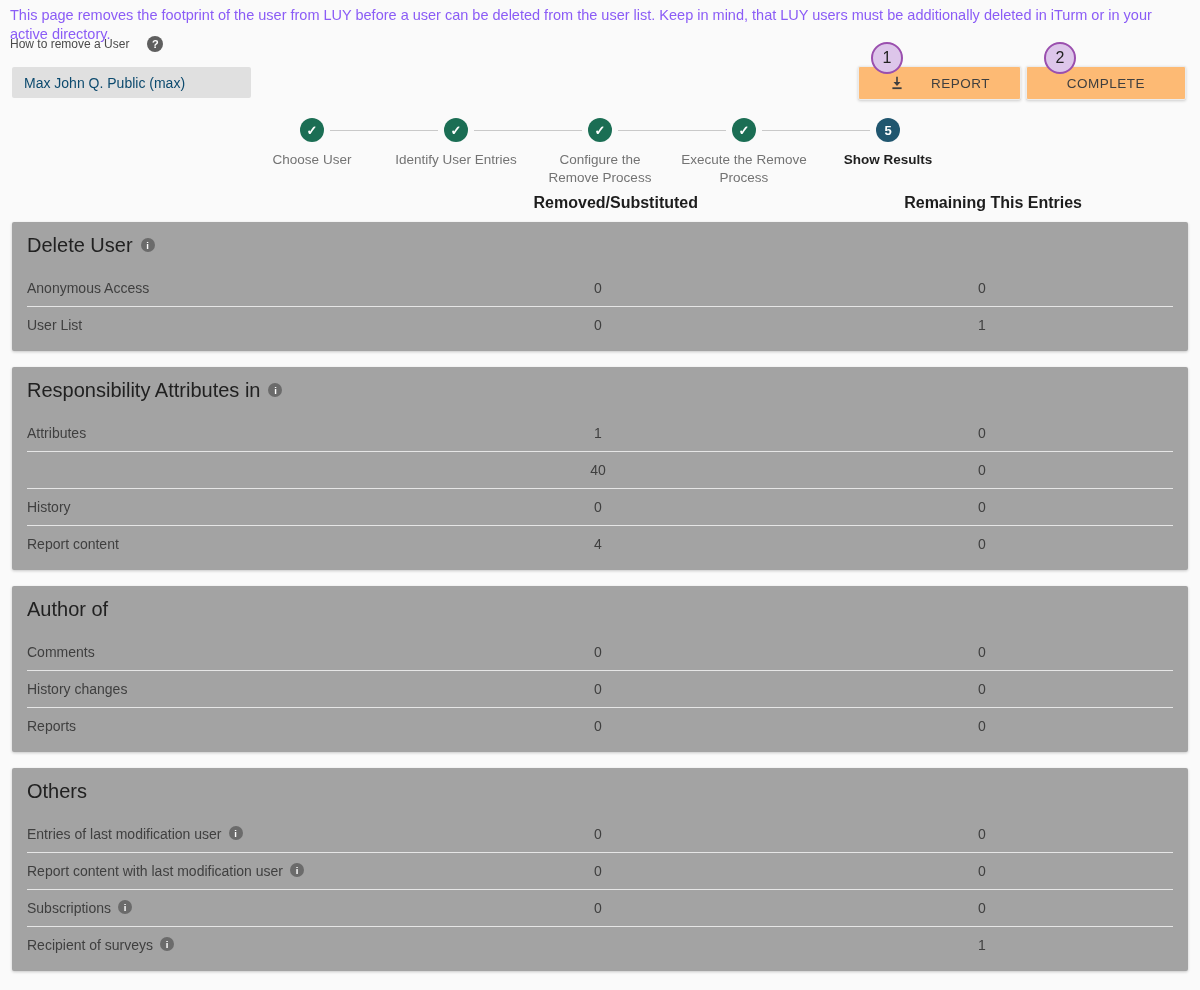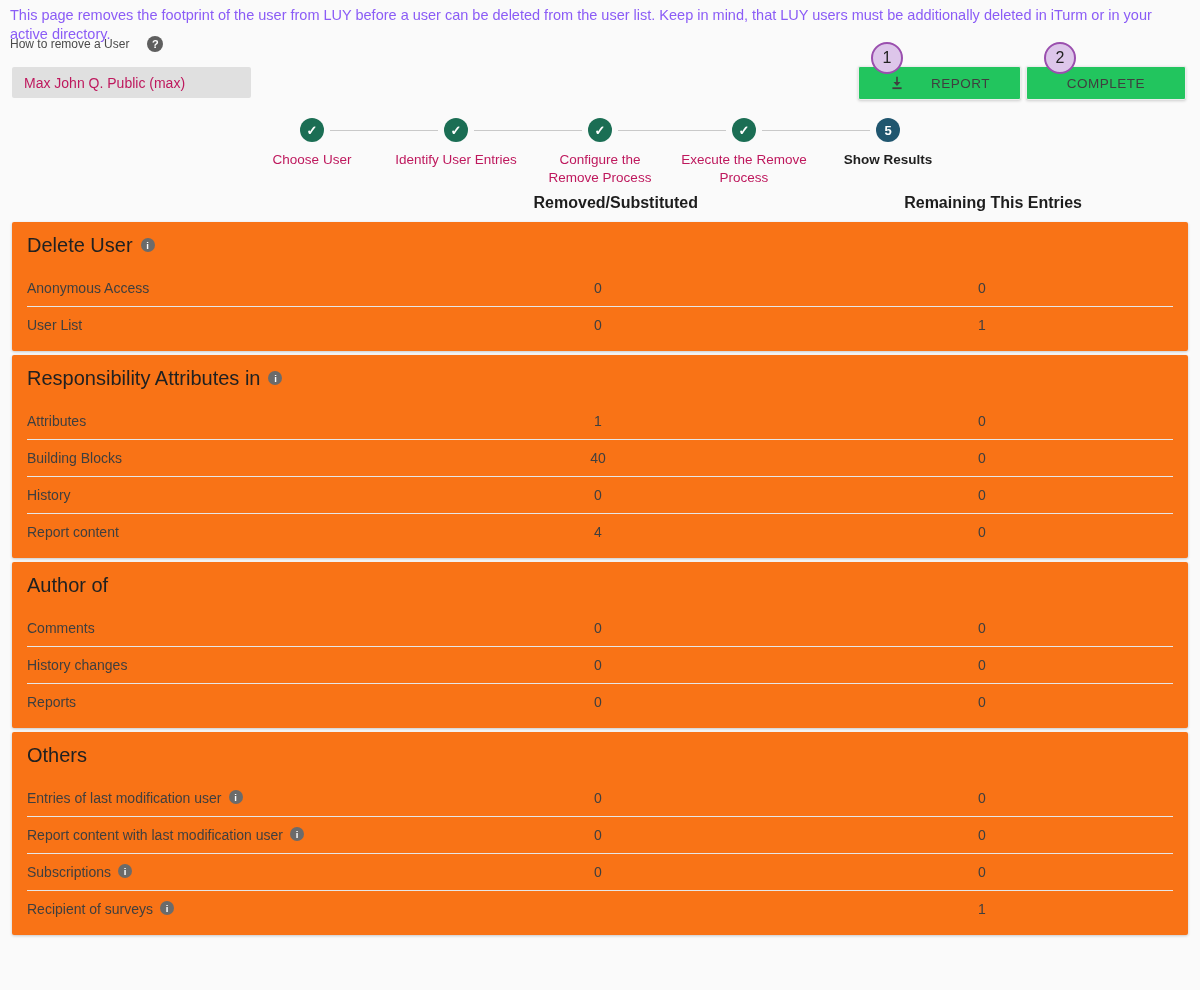--- a/index.html
+++ b/index.html
@@ -20,26 +20,26 @@
     font-size:12px;color:#4a4a4a;
   }
   .help-icon{
     width:16px;height:16px;border-radius:50%;background:#5f5f5f;color:#fff;
     font-size:11px;font-weight:bold;display:inline-flex;align-items:center;justify-content:center;
   }
   
   .user-input{
     position:absolute;top:67px;left:12px;width:239px;height:31px;box-sizing:border-box;
     background:#e0e0e0;border:none;border-radius:2px;padding:0 12px;
-    font-family:"Liberation Sans", sans-serif;font-size:14px;color:#be185d;
+    font-family:"Liberation Sans", sans-serif;font-size:14px;color:#0c4a6e;
   }
   
   .btn{
     position:absolute;top:66px;height:34px;box-sizing:border-box;
-    background:#22c55e;border:1px solid #ececec;border-radius:2px;
+    background:#fdba74;border:1px solid #ececec;border-radius:2px;
     box-shadow:0 1px 3px rgba(0,0,0,0.18);
     display:flex;align-items:center;justify-content:center;gap:26px;
     font-family:"Liberation Sans", sans-serif;
     font-size:13.5px;color:#3f3f3f;letter-spacing:0.5px;cursor:pointer;
   }
   .btn-report{left:858px;width:163px;}
   .btn-complete{left:1026px;width:160px;}
   .annot-badge{
     position:absolute;top:42px;width:32px;height:32px;box-sizing:border-box;border-radius:50%;
     background:#ddc6ea;border:2px solid #9a4fae;color:#222;
@@ -58,39 +58,39 @@
   .step:not(:first-child)::before{
     content:"";position:absolute;top:12px;right:calc(50% + 18px);
     width:108px;height:1px;background:#c9c9c9;
   }
   .step-circle{
     width:24px;height:24px;border-radius:50%;color:#fff;
     font-size:13px;font-weight:bold;
     display:flex;align-items:center;justify-content:center;z-index:1;
   }
   .step-label{
-    margin-top:9px;font-size:13.5px;line-height:18px;color:#be185d;
+    margin-top:9px;font-size:13.5px;line-height:18px;color:#737373;
     text-align:center;white-space:pre-line;
   }
   .step.active .step-label{font-weight:bold;color:#1f1f1f;}
   
   .results-header{
     position:absolute;top:194px;left:0;width:1200px;
     display:grid;grid-template-columns:498px 200px 184px 200px 118px;
   }
   .results-header .col1{grid-column:2;}
   .results-header .col2{grid-column:4;}
   .results-header span{
     text-align:right;font-size:16px;font-weight:bold;color:#1d1d1d;
   }
   
   .cards{position:absolute;top:222px;left:12px;width:1176px;}
   .card{
-    background:#f97316;border-radius:2px;box-shadow:0 1px 3px rgba(0,0,0,0.2);
-    padding:10px 15px 8px 15px;margin-bottom:4px;box-sizing:border-box;
+    background:#a3a3a3;border-radius:2px;box-shadow:0 1px 3px rgba(0,0,0,0.2);
+    padding:10px 15px 8px 15px;margin-bottom:16px;box-sizing:border-box;
   }
   .card-title{
     height:26px;display:flex;align-items:center;gap:8px;margin-bottom:12px;
     font-size:20px;color:#212121;
   }
   .info-icon{
     width:14px;height:14px;border-radius:50%;background:#6b6b6b;color:#fff;
     font-size:9.5px;font-weight:bold;font-style:normal;flex:none;
     display:inline-flex;align-items:center;justify-content:center;cursor:pointer;
   }
@@ -204,24 +204,20 @@
   <div class="result-row">
     <span class="row-label">
       <span class="row-label-text">Attributes</span>
 
     </span>
     <span class="val val-removed">1</span>
     <span class="val val-remaining">0</span>
   </div>
 
   <div class="result-row">
-    <span class="row-label">
-      <span class="row-label-text">Building Blocks</span>
-
-    </span>
     <span class="val val-removed">40</span>
     <span class="val val-remaining">0</span>
   </div>
 
   <div class="result-row">
     <span class="row-label">
       <span class="row-label-text">History</span>
 
     </span>
     <span class="val val-removed">0</span>

